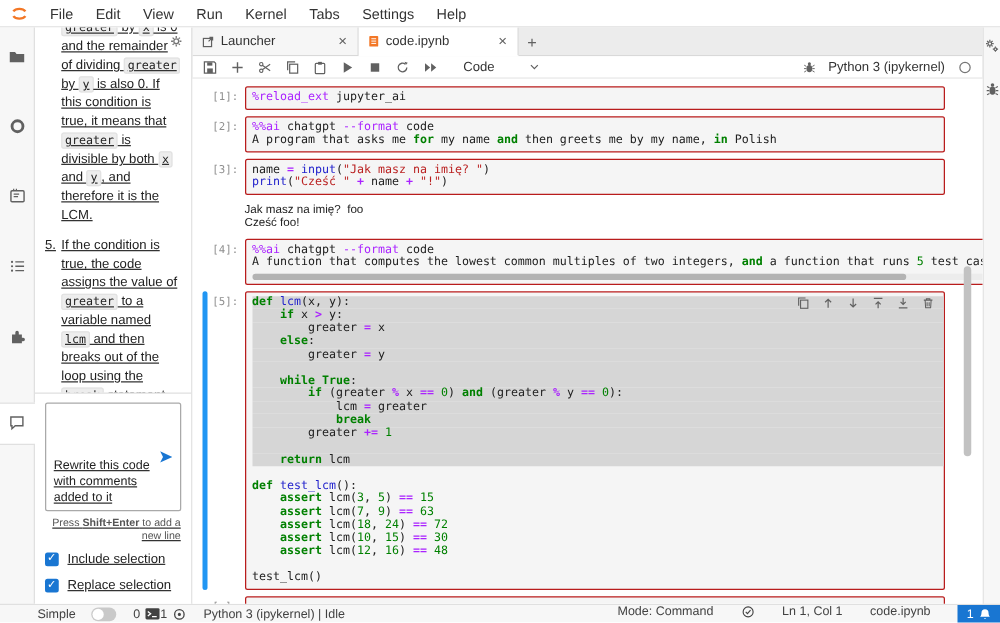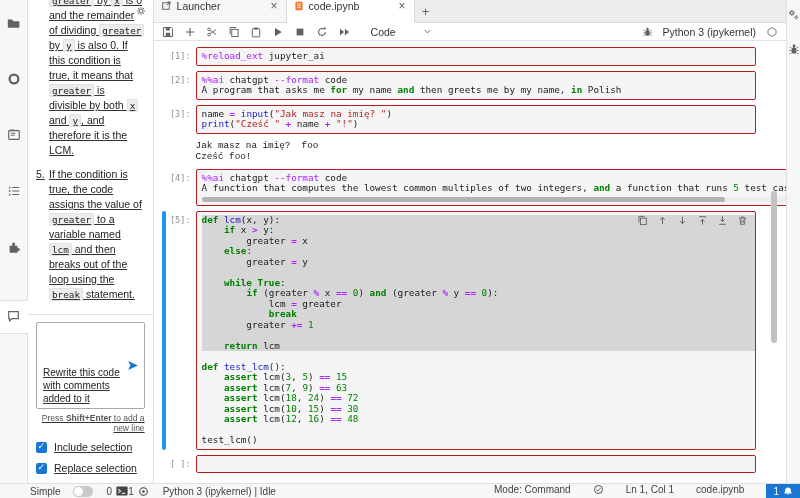--- a/index.html
+++ b/index.html
@@ -47,21 +47,21 @@
   .cb { width:11px; height:11px; border-radius:2px; background:var(--accent);
     position:relative; flex:0 0 11px; }
   .cb::after { content:"✓"; position:absolute; left:1.5px; top:-1px;
     color:#fff; font-size:9px; }
   .opt-label { font-size:10.5px; color:#222; }
 
   
   #workspace { flex:1 1 auto; display:flex; flex-direction:column; min-width:0; }
   #tab-bar { height:23px; background:#ececec; border-bottom:1px solid #d9d9d9;
     display:flex; align-items:stretch; flex:0 0 23px; }
-  .tab { display:flex; gap:5px; padding:0 7px;
+  .tab { display:flex; align-items:center; gap:5px; padding:0 7px;
     border-right:1px solid #d9d9d9; font-size:10.5px; color:#333; }
   .tab.first { width:133px; background:#f6f6f6; }
   .tab.active { width:128px; background:#fff; border-bottom:1px solid #fff;
     margin-bottom:-1px; }
   .tab .label { flex:1 1 auto; }
   .tab-close { color:#616161; font-size:12px; line-height:1; padding:0 1px; }
   #new-tab { width:22px; display:flex; align-items:center; justify-content:center;
     color:#616161; font-size:13px; }
 
   #nb-toolbar { height:18px; background:#fff; border-bottom:1px solid #e3e3e3;
@@ -88,21 +88,21 @@
   .cm-line.sel { background:#d6d6d6; }
   .tok-k { color:var(--c-keyword); font-weight:bold; }
   .tok-s { color:var(--c-string); }
   .tok-o { color:var(--c-operator); font-weight:bold; }
   .tok-m { color:var(--c-magic); }
   .tok-n { color:var(--c-number); }
   .tok-b { color:var(--c-builtin); }
   .tok-f { color:var(--c-defname); }
   .out-row { display:flex; margin:-1px 0 4px 0; padding-right:30px; }
   .out-row .spacer { flex:0 0 34px; }
-  .output { font-family:Liberation Mono, monospace; font-size:9.3px;
+  .output { font-family:Liberation Sans, sans-serif; font-size:9.3px;
     line-height:11.5px; color:#212121; white-space:pre; padding:2px 0; }
   .hscroll { height:5px; background:#ececec; border-radius:3px; margin:3px 6px 0 0; }
   .hscroll .thumb { height:5px; width:78%; background:#b3b3b3; border-radius:3px; }
   .cell-toolbar { position:absolute; top:3px; right:7px; display:flex; gap:9px;
     align-items:center; }
   #nb-vscroll { position:absolute; top:0; right:9px; width:6px; bottom:0; }
   #nb-vscroll .thumb { position:absolute; top:150px; height:152px; width:6px;
     background:#c2c2c2; border-radius:3px; }
 
   
@@ -121,20 +121,29 @@
   .sb-item { display:flex; align-items:center; gap:4px; }
   #sb-right { margin-left:auto; display:flex; gap:22px; }
   #notif-badge { background:var(--accent); color:#fff; height:15px;
     display:flex; align-items:center; gap:4px; padding:0 7px; font-size:10px; }
 </style>
 </head>
 <body>
 
 <div id="app">
 
+  <div id="menubar">
+    <span id="logo">
+      <svg width="15" height="14" viewBox="0 0 16 16">
+        <path d="M2.5 10.2c2.2 3 8.8 3 11 0" fill="none" stroke="#f37726" stroke-width="2.2"></path>
+        <path d="M2.5 5.8c2.2-3 8.8-3 11 0" fill="none" stroke="#f37726" stroke-width="2.2"></path>
+      </svg>
+    </span>
+    <span id="menu-items"><span class="menu-item">File</span><span class="menu-item">Edit</span><span class="menu-item">View</span><span class="menu-item">Run</span><span class="menu-item">Kernel</span><span class="menu-item">Tabs</span><span class="menu-item">Settings</span><span class="menu-item">Help</span></span>
+  </div>
 
   <div id="main-row">
 
     <div id="activity-bar">
       <div class="act-item">
         <span class="ico">
           <svg width="15" height="14" viewBox="0 0 16 16">
               <path d="M1.5 4h4.8l1.4 2h7v7.5h-13.2z" fill="#616161"></path>
             </svg>
         </span>

